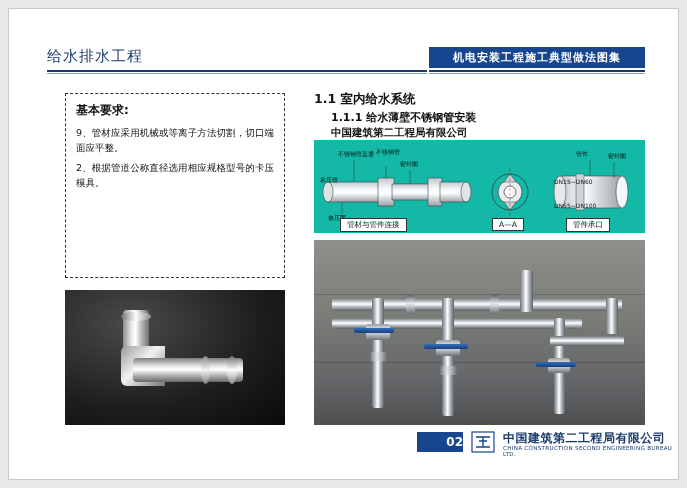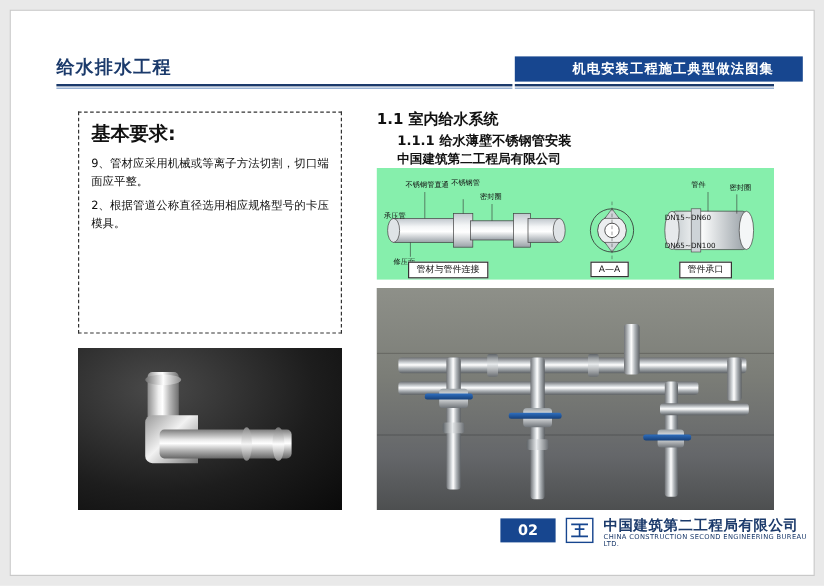--- a/index.html
+++ b/index.html
@@ -1,30 +1,30 @@
 <!DOCTYPE html>
 <html><head>
 <meta charset="utf-8">
 <style>
   html,body{margin:0;padding:0;background:#e9e9e9;}
   body{width:687px;height:488px;font-family:"DejaVu Sans","Liberation Sans",sans-serif;}
   .page{position:absolute;left:8px;top:8px;width:671px;height:472px;background:#ffffff;border:1px solid #c9c9c9;box-sizing:border-box;}
   
   .hdr{position:absolute;left:38px;top:38px;width:598px;height:26px;}
-  .hdr-title{position:absolute;left:0;top:0;font-size:15px;font-weight:bold;color:#1b3a6b;letter-spacing:1px;}
+  .hdr-title{position:absolute;left:0;top:0;font-size:15px;font-weight:normal;color:#1b3a6b;letter-spacing:1px;}
   .hdr-rule{position:absolute;left:0;top:23px;width:380px;height:2px;background:#1b3a6b;}
   .hdr-rule2{position:absolute;left:0;top:26px;width:380px;height:1px;background:#7f9ec9;}
-  .hdr-band{position:absolute;left:382px;top:0;width:216px;height:21px;background:#17468f;padding-left:24px;}
+  .hdr-band{position:absolute;left:382px;top:0;width:216px;height:21px;background:#17468f;}
   .hdr-band span{display:block;color:#fff;font-size:11px;font-weight:bold;text-align:center;line-height:21px;letter-spacing:1px;}
   .hdr-band-under{position:absolute;left:382px;top:23px;width:216px;height:2px;background:#1b3a6b;}
   .hdr-band-under2{position:absolute;left:382px;top:26px;width:216px;height:1px;background:#7f9ec9;}
 
   
   .req-box{position:absolute;left:56px;top:84px;width:220px;height:185px;border:1px dashed #333;box-sizing:border-box;padding:8px 10px;}
-  .req-title{font-size:16px;color:#111;font-weight:bold;margin-bottom:7px;}
+  .req-title{font-size:12px;color:#111;font-weight:bold;margin-bottom:7px;}
   .req-item{font-size:9.5px;color:#111;line-height:1.55;margin-bottom:6px;text-align:justify;}
 
   .photo-left{position:absolute;left:56px;top:281px;width:220px;height:135px;background:#111;overflow:hidden;}
   .photo-left .bg{position:absolute;inset:0;background:
      radial-gradient(ellipse at 30% 25%, #4a4a4a 0%, #1d1d1d 60%, #0a0a0a 100%);}
   .elbow{position:absolute;left:40px;top:20px;width:150px;height:100px;}
   .pipe-v{position:absolute;left:18px;top:0;width:26px;height:58px;border-radius:4px;
      background:linear-gradient(90deg,#8d8d8d 0%,#efefef 35%,#ffffff 48%,#b9b9b9 70%,#6f6f6f 100%);}
   .pipe-h{position:absolute;left:28px;top:48px;width:110px;height:24px;border-radius:4px;
      background:linear-gradient(180deg,#7d7d7d 0%,#e9e9e9 35%,#ffffff 48%,#b4b4b4 72%,#676767 100%);}
@@ -35,40 +35,40 @@
   .ring2{position:absolute;left:122px;top:46px;width:10px;height:28px;border-radius:50%;
      background:linear-gradient(180deg,#6e6e6e,#fdfdfd,#8a8a8a);}
   .ring3{position:absolute;left:96px;top:46px;width:9px;height:28px;border-radius:50%;
      background:linear-gradient(180deg,#838383,#f4f4f4,#7b7b7b);}
 
   
   .sec-title{position:absolute;left:305px;top:82px;font-size:12.5px;font-weight:bold;color:#111;text-align:right;}
   .sub-title{position:absolute;left:322px;top:101px;font-size:11px;font-weight:bold;color:#111;}
   .sub-title2{position:absolute;left:322px;top:117px;font-size:10.5px;font-weight:bold;color:#111;}
 
-  .diagram{position:absolute;left:305px;top:131px;width:331px;height:93px;background:#86efac;border:0;}
+  .diagram{position:absolute;left:305px;top:131px;width:331px;height:93px;background:#14b8a6;border:0;}
   .dgm-label{position:absolute;font-size:6px;color:#111;white-space:nowrap;}
   .dgm-cap{position:absolute;font-size:7.5px;color:#111;border:1px solid #333;padding:1px 6px;background:#fff;white-space:nowrap;}
 
   .photo-right{position:absolute;left:305px;top:231px;width:331px;height:185px;overflow:hidden;background:#6d6f6c;}
   .wall{position:absolute;inset:0;background:
      linear-gradient(180deg,#8e9089 0%,#7b7d77 40%,#65676a 75%,#4d4f50 100%);}
   .wall-seam{position:absolute;left:0;width:100%;height:1px;background:rgba(0,0,0,.18);}
   .gp{position:absolute;border-radius:3px;
      background:linear-gradient(180deg,#6f7276 0%,#d9dde0 35%,#ffffff 47%,#aeb3b7 70%,#5d6165 100%);}
   .gpv{position:absolute;border-radius:3px;
      background:linear-gradient(90deg,#6f7276 0%,#d9dde0 35%,#ffffff 47%,#aeb3b7 70%,#5d6165 100%);}
   .flg{position:absolute;background:linear-gradient(180deg,#5f6468,#e7eaec 45%,#6a6e72);border-radius:2px;}
   .flgv{position:absolute;background:linear-gradient(90deg,#5f6468,#e7eaec 45%,#6a6e72);border-radius:2px;}
   .valve{position:absolute;background:linear-gradient(180deg,#9aa0a4,#f0f2f3 40%,#70757a);border-radius:3px;}
   .handle{position:absolute;background:linear-gradient(180deg,#2f6fbf,#16407a);border-radius:2px;}
 
   
   .pagebox{position:absolute;left:408px;top:423px;width:46px;height:20px;background:#17468f;}
-  .pagebox span{display:block;color:#fff;font-size:12px;font-weight:bold;text-align:center;line-height:20px;}
+  .pagebox span{display:block;color:#fff;font-size:12px;font-weight:bold;text-align:right;line-height:20px;}
   .logo{position:absolute;left:462px;top:422px;width:24px;height:22px;}
   .co-cn{position:absolute;left:494px;top:421px;font-size:12px;font-weight:bold;color:#1b3a6b;letter-spacing:.5px;}
   .co-en{position:absolute;left:494px;top:436px;font-size:5.6px;color:#1b3a6b;letter-spacing:.3px;}
 </style>
 </head>
 <body>
 
 <div class="page">
 
   <div class="hdr">

